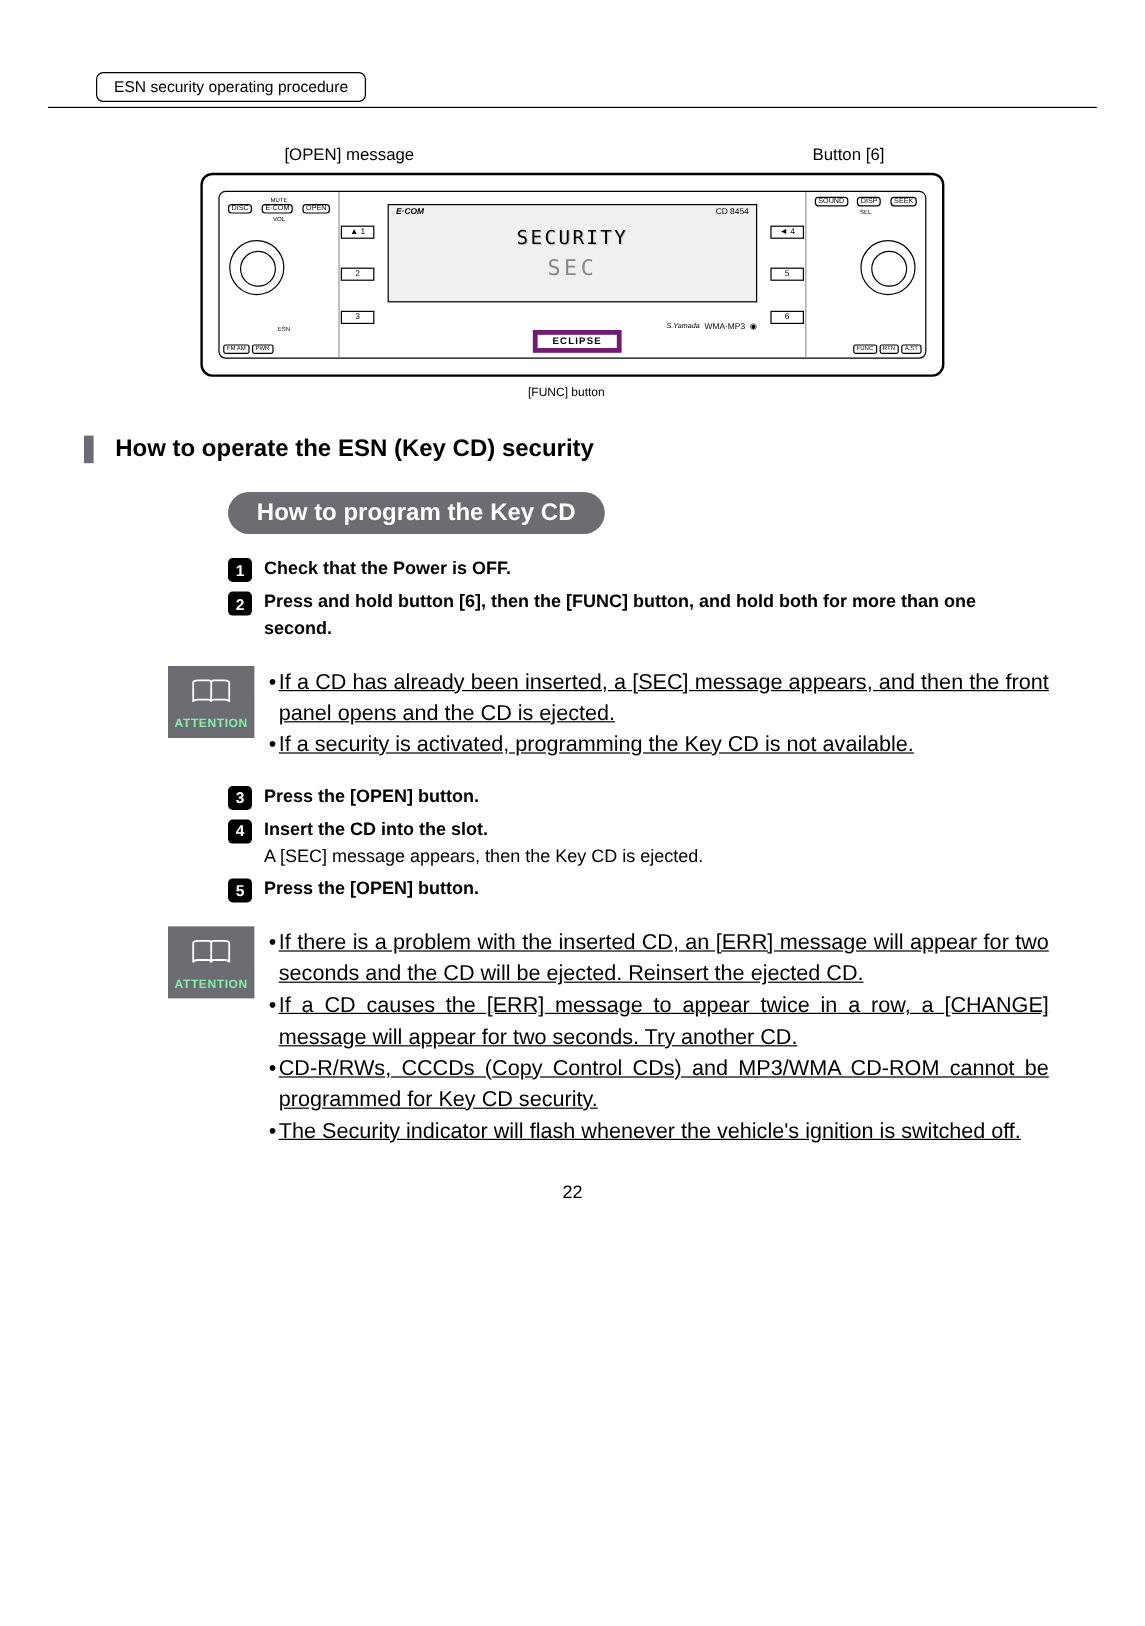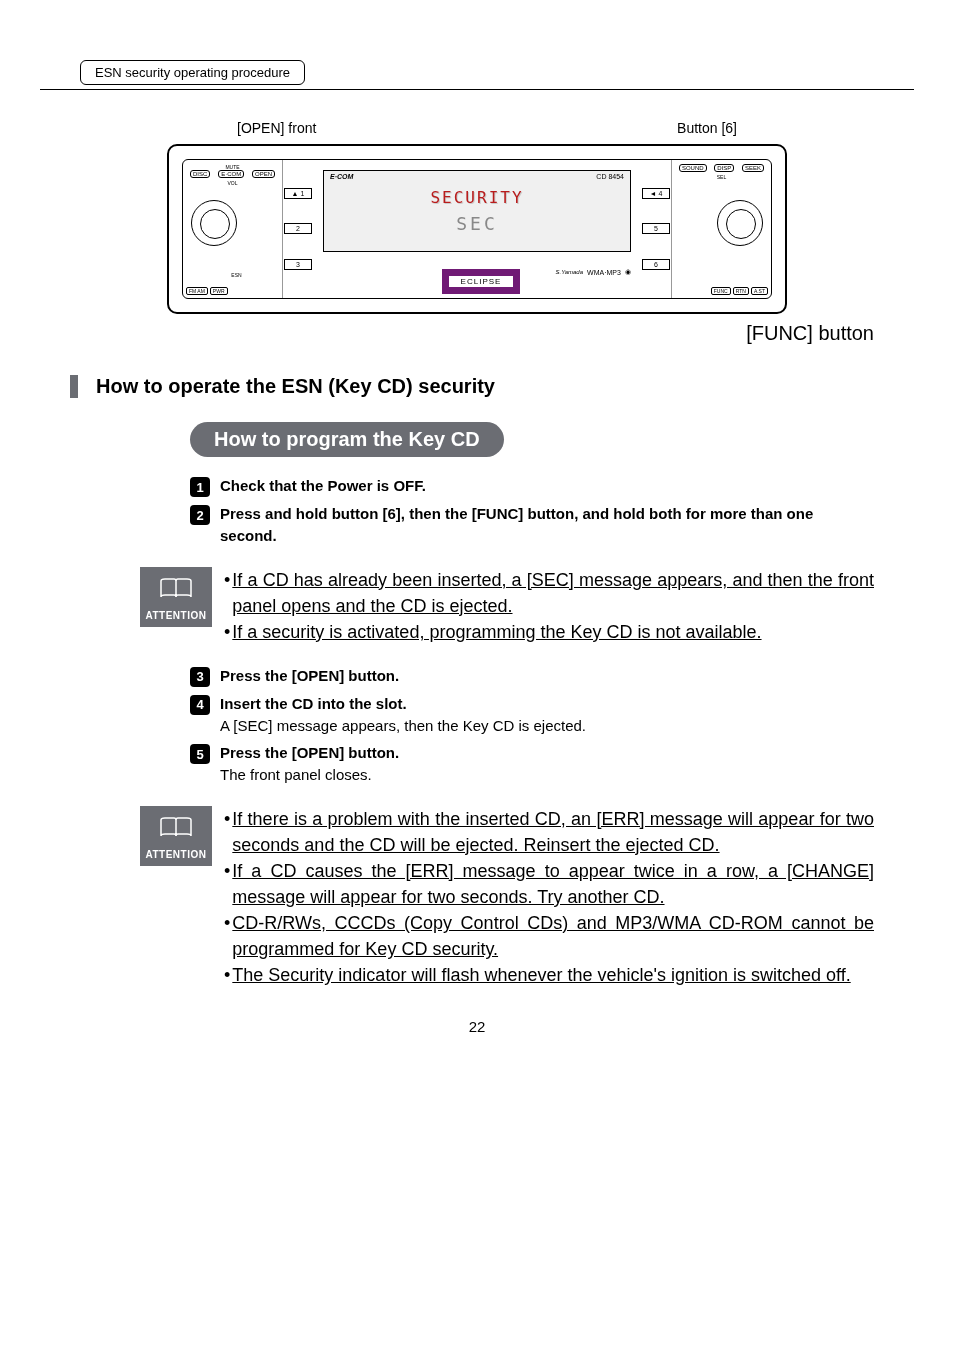--- a/index.html
+++ b/index.html
@@ -145,42 +145,42 @@
     .screen-top-right {
       position: absolute;
       top: 2px;
       right: 6px;
       font-size: 7px;
     }
     .screen-security {
       font-family: monospace;
       font-size: 16px;
       letter-spacing: 2px;
-      color: #b91c1c;
+      color: #000000;
       text-shadow: 1px 1px 0 #ccc;
     }
     .screen-sec {
       font-family: monospace;
       font-size: 18px;
       letter-spacing: 3px;
       color: #888;
       margin-top: 6px;
     }
     .center-bottom {
       position: absolute;
       bottom: 4px;
       width: 100%;
       text-align: center;
     }
     .eclipse-label {
-      border: 7px solid #701a75;
+      border: 4px solid #701a75;
       display: inline-block;
       padding: 1px 12px;
       font-size: 8px;
-      font-weight: normal;
+      font-weight: bold;
       letter-spacing: 1px;
     }
     .center-bottom-icons {
       position: absolute;
       bottom: 22px;
       right: 10px;
       font-size: 7px;
       display: flex;
       gap: 4px;
       align-items: center;
@@ -242,22 +242,22 @@
       display: flex;
       gap: 2px;
     }
     .bottom-right span {
       border: 1px solid #000;
       border-radius: 2px;
       padding: 0 2px;
       font-size: 5px;
     }
     .func-label {
-      text-align: right;
-      font-size: 20px;
+      text-align: left;
+      font-size: 10px;
       margin-top: 8px;
       margin-left: 360px;
     }
     .main-heading {
       font-size: 20px;
       font-weight: bold;
       border-left: 8px solid #6b6d73;
       padding-left: 18px;
       margin-bottom: 24px;
       margin-left: -10px;
@@ -309,21 +309,21 @@
       text-align: justify;
     }
     .attention-block {
       display: flex;
       align-items: flex-start;
       gap: 12px;
       margin: 20px 0 20px 60px;
     }
     .attention-badge {
       background: #6b6d73;
-      color: #ffffff;
+      color: #86efac;
       width: 72px;
       padding: 10px 0 6px 0;
       text-align: center;
       flex-shrink: 0;
     }
     .attention-badge .book-icon {
       font-size: 28px;
       line-height: 1;
     }
     .attention-badge .label {
@@ -357,21 +357,21 @@
 </head>
 <body>
 
 
 
 <div class="header-tab">ESN security operating procedure</div>
 <div class="header-line"></div>
 
 <div class="diagram-area">
   <div class="diagram-labels-top">
-    <span>[OPEN] front</span>
+    <span>[OPEN] message</span>
     <span>Button [6]</span>
   </div>
   <div class="diagram-box">
     <div class="diagram-inner">
       <div class="diagram-left">
         <div style="text-align:center;font-size:5px;">MUTE</div>
         <div class="top-btns">
           <span>DISC</span>
           <span>E·COM</span>
           <span>OPEN</span>
@@ -480,21 +480,20 @@
     <div class="step-num">4</div>
     <div class="step-content">
       <div class="step-title">Insert the CD into the slot.</div>
       <div class="step-body">A [SEC] message appears, then the Key CD is ejected.</div>
     </div>
   </div>
   <div class="step">
     <div class="step-num">5</div>
     <div class="step-content">
       <div class="step-title">Press the [OPEN] button.</div>
-      <div class="step-body">The front panel closes.</div>
     </div>
   </div>
 </div>
 
 <div class="attention-block">
   <div class="attention-badge">
     <div class="book-icon">
       <svg width="34" height="24" viewBox="0 0 34 24">
           <path d="M2 4 Q2 2 6 2 L15 2 Q17 2 17 4 L17 20 Q17 18 15 18 L6 18 Q2 18 2 20 Z M17 4 Q17 2 19 2 L28 2 Q32 2 32 4 L32 20 Q32 18 28 18 L19 18 Q17 18 17 20 Z" fill="none" stroke="#fff" stroke-width="1.5"></path>
         </svg>

